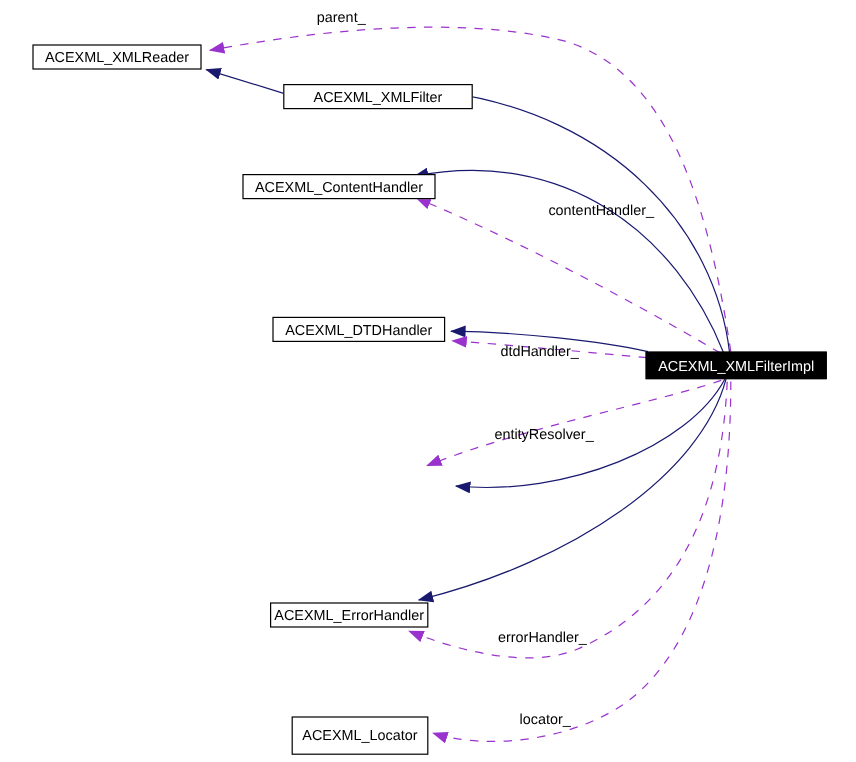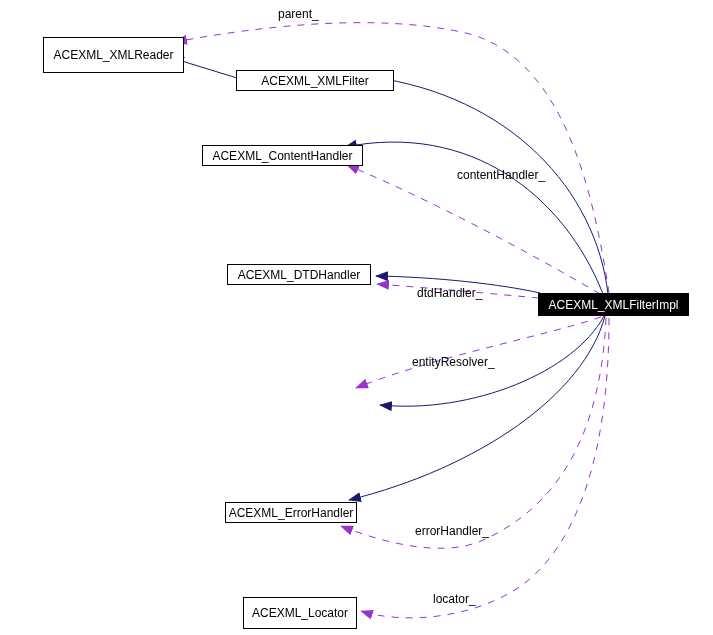--- a/index.html
+++ b/index.html
@@ -71,36 +71,36 @@
     <path class="edge-inh" d="M 605,316 C 584,395 478,468 349,500" marker-end="url(#arr-inh)"></path>
 
     <path class="edge-use" d="M 609,293 C 592,180 560,60 470,34 C 380,12 260,26 175,42" marker-end="url(#arr-use)"></path>
     <path class="edge-use" d="M 600,294 C 556,268 450,208 347,165" marker-end="url(#arr-use)"></path>
     <path class="edge-use" d="M 539,298 C 494,294 432,288 377,284" marker-end="url(#arr-use)"></path>
     <path class="edge-use" d="M 601,317 C 545,336 436,356 356,388" marker-end="url(#arr-use)"></path>
     <path class="edge-use" d="M 606,318 C 601,430 561,506 481,541 C 441,558 381,542 341,526" marker-end="url(#arr-use)"></path>
     <path class="edge-use" d="M 609,318 C 609,445 581,542 521,586 C 471,620 401,624 361,611" marker-end="url(#arr-use)"></path>
   </svg>
 
-  <div class="node" style="left:43px;top:37px;width:141px;height:36px;">ACEXML_XMLReader</div>
+  <div class="node" style="left:27px;top:37px;width:141px;height:21px;">ACEXML_XMLReader</div>
 
   <div class="node" style="left:236px;top:70px;width:158px;height:21px;">ACEXML_XMLFilter</div>
 
   <div class="node" style="left:202px;top:145px;width:161px;height:21px;">ACEXML_ContentHandler</div>
 
   <div class="node" style="left:227px;top:264px;width:144px;height:21px;">ACEXML_DTDHandler</div>
 
   <div class="node focus" style="left:538px;top:293px;width:151px;height:23px;">ACEXML_XMLFilterImpl</div>
 
 
   <div class="node" style="left:225px;top:502px;width:132px;height:21px;">ACEXML_ErrorHandler</div>
 
   <div class="node" style="left:243px;top:597px;width:114px;height:32px;">ACEXML_Locator</div>
 
-  <span class="elabel" style="left:278px;top:7px;">parent_</span>
+  <span class="elabel" style="left:264px;top:7px;">parent_</span>
 
   <span class="elabel" style="left:413px;top:168px;margin-left:44px;">contentHandler_</span>
 
   <span class="elabel" style="left:417px;top:286px;">dtdHandler_</span>
 
   <span class="elabel" style="left:412px;top:355px;">entityResolver_</span>
 
   <span class="elabel" style="left:415px;top:524px;">errorHandler_</span>
 
   <span class="elabel" style="left:433px;top:592px;">locator_</span>

